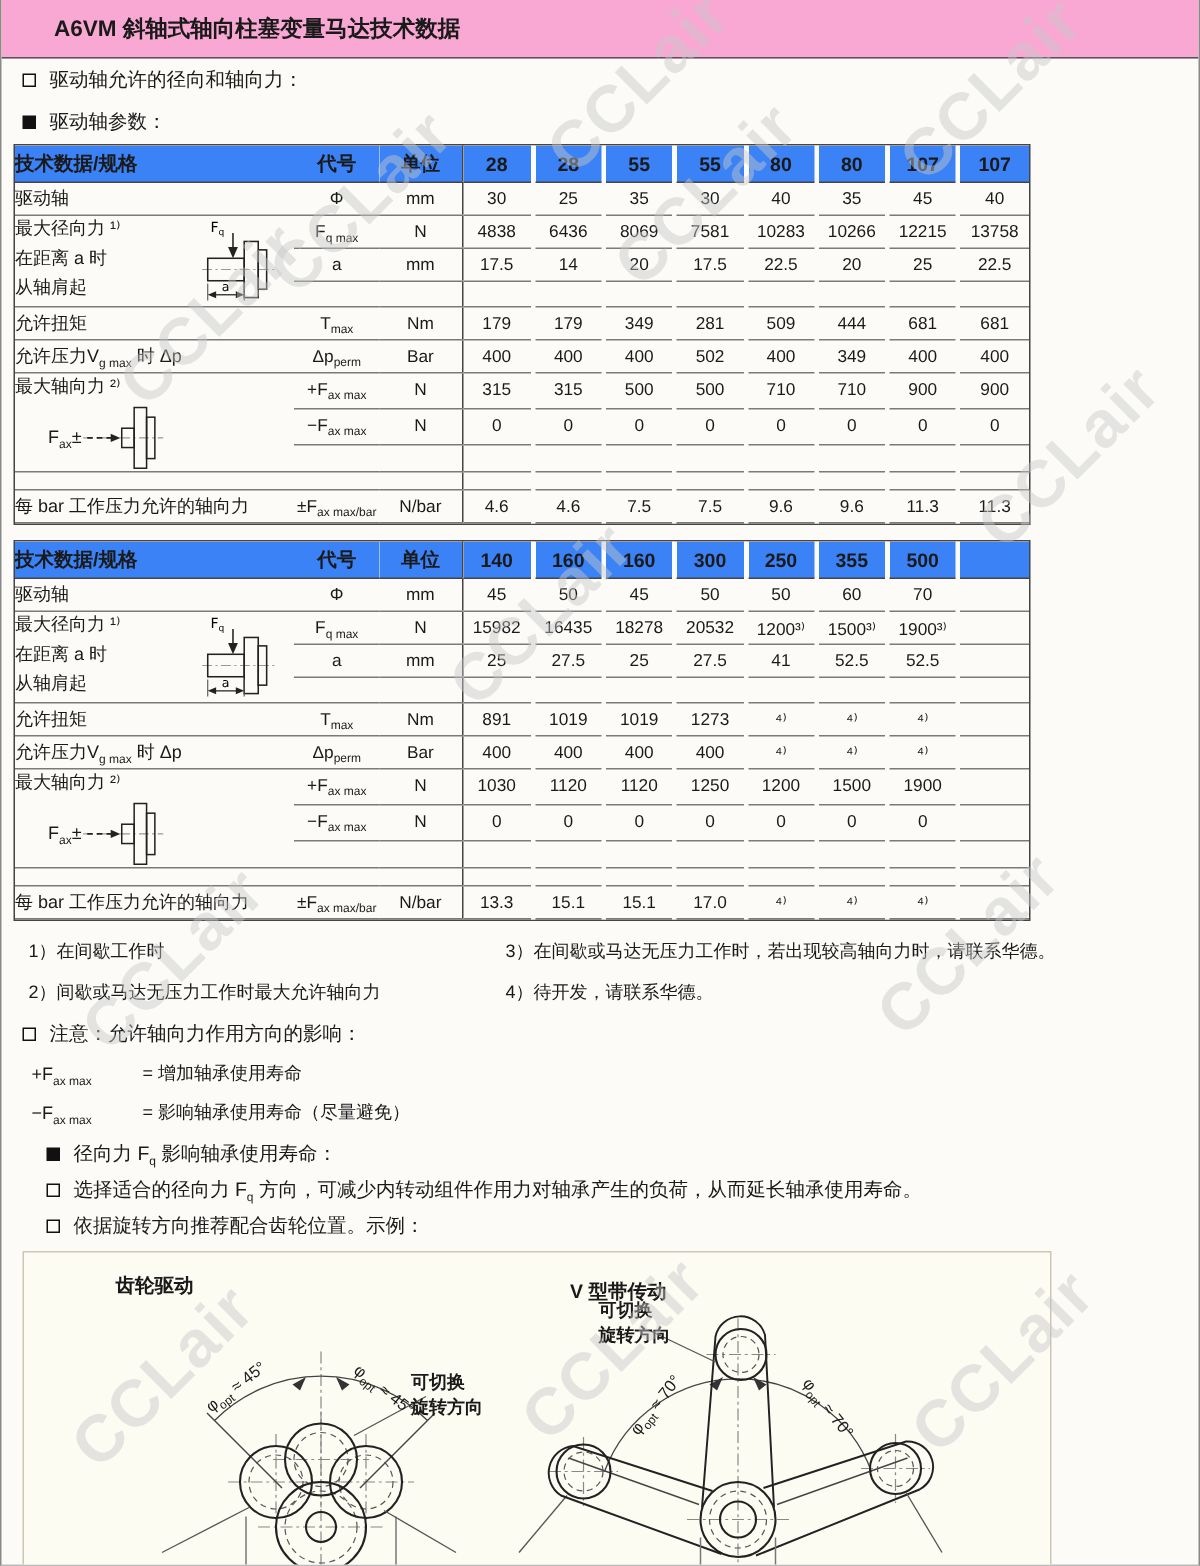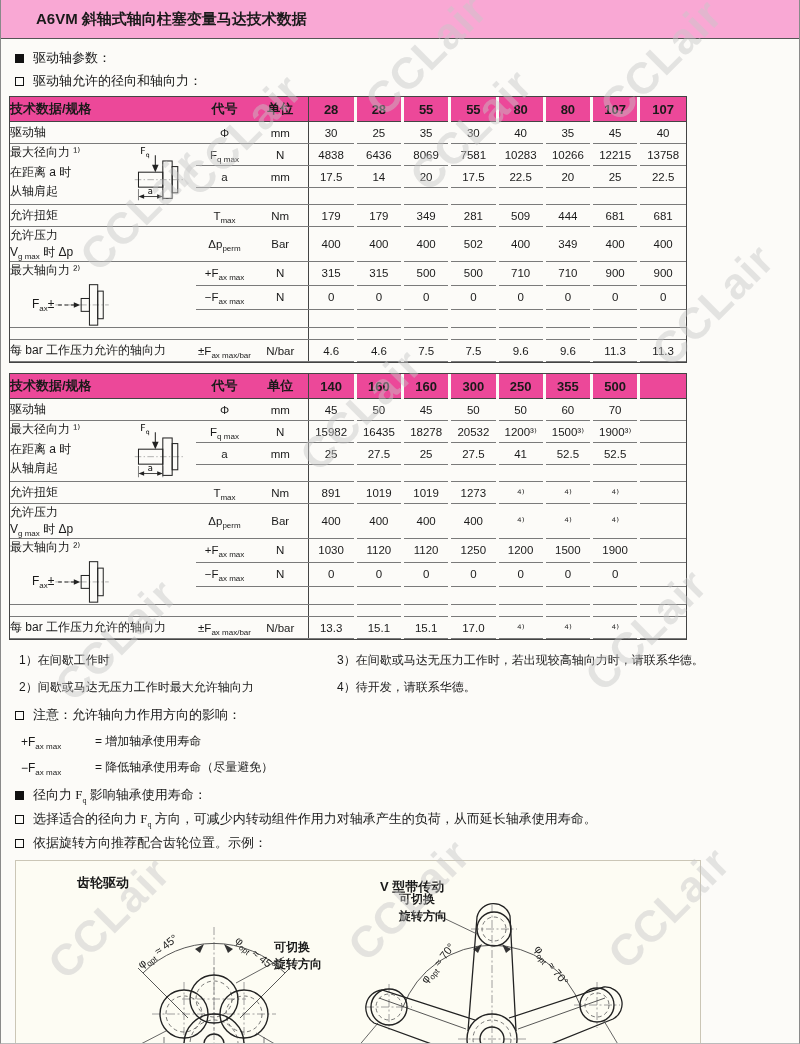--- a/index.html
+++ b/index.html
@@ -14,46 +14,46 @@
        padding:0 12px 0 35px;border-bottom:1px solid #555;font-size:15px;font-weight:700;background:#f9a8d4;}
   
   .sect{display:flex;align-items:center;margin-left:14px;font-size:13px;height:18px;}
   .b-solid,.b-open{display:inline-block;width:9px;height:9px;margin-right:9px;flex:0 0 auto;}
   .b-solid{background:#111;}
   .b-open{border:1.5px solid #111;box-sizing:border-box;background:transparent;}
   
   .twrap{margin:6px 0 0 8px;width:676px;border:1.5px solid #444;background:transparent;}
   table.spec{border-collapse:collapse;table-layout:fixed;width:100%;font-size:11.5px;}
   table.spec td{height:21px;padding:0;vertical-align:middle;border-bottom:1px solid #7a7a7a;overflow:hidden;}
-  table.spec tr.head td{background:#ec4899;font-weight:700;font-size:13px;height:24px;border-bottom:1px solid #444;}
+  table.spec tr.head td{background:#3b82f6;font-weight:700;font-size:13px;height:24px;border-bottom:1px solid #444;}
   td.lab{text-align:left;padding-left:6px;font-size:12px;}
   td.sym,td.unit{text-align:center;}
   td.val{text-align:center;border-left:3px solid #fcfbf8;}
   td.val.first{border-left:1px solid #444;}
   tr.rshort td{height:16px;}
   tr.spacer td{height:11px;}
   sub{font-size:8px;vertical-align:sub;line-height:0;}
   .gwrap{display:flex;align-items:stretch;justify-content:space-between;padding-right:8px;}
   .glines{display:flex;flex-direction:column;justify-content:space-between;height:56px;font-size:12px;}
   .icon-fq{margin-top:2px;}
   .axwrap{font-size:12px;}
   .axrow{display:flex;align-items:center;margin-top:2px;padding-left:22px;}
   .axf{font-size:12px;}
-  .pwrap{display:flex;justify-content:flex-start;padding-right:14px;flex-direction:column;}
+  .pwrap{display:flex;justify-content:flex-start;padding-right:14px;}
   svg text{font-family:"DejaVu Sans","Liberation Sans",sans-serif;}
   
   .notes{margin:12px 0 0 14px;font-size:12.5px;}
   .ngrid{display:grid;grid-template-columns:318px auto;margin:8px 0 0 4px;row-gap:10px;font-size:12px;}
   
   .caut{margin:10px 0 0 14px;font-size:12.5px;}
   .crow{display:flex;align-items:center;margin:9px 0 0 6px;font-size:12px;}
   .csym{width:74px;}
   
   .rad{margin:10px 0 0 14px;font-size:12.5px;}
-  .rad .sect{margin-left:0;margin-top:6px;font-family:Liberation Serif, serif;}
+  .rad .sect{margin-left:16px;margin-top:6px;}
   
   .dbox{position:relative;margin:8px 0 0 14px;width:686px;height:252px;border:1px solid #cbc6b6;background:#fdfcf3;box-sizing:border-box;}
   .dbox svg.draw{position:absolute;left:0;top:0;}
   .dlab{position:absolute;font-size:12px;white-space:nowrap;}
   .dtitle{font-weight:700;font-size:13px;}
   .dswitch{font-weight:700;line-height:17px;}
   .dphi{font-size:11px;}
 </style>
 </head>
 <body>
@@ -71,27 +71,27 @@
   <div class="wm" style="left:645px;top:630px">CCLair</div>
   <div class="wm" style="left:108px;top:918px">CCLair</div>
   <div class="wm" style="left:408px;top:900px">CCLair</div>
   <div class="wm" style="left:668px;top:908px">CCLair</div>
 
   <div class="hdr">
     <div>A6VM 斜轴式轴向柱塞变量马达</div>
     <div>技术数据</div>
   </div>
 
+  <div class="sect" style="margin-top:5px">
+    <span class="b-open"></span>
+    <span>驱动轴允许的径向和轴向力：</span>
+  </div>
   <div class="sect" style="margin-top:10px">
     <span class="b-solid"></span>
     <span>驱动轴参数：</span>
-  </div>
-  <div class="sect" style="margin-top:5px">
-    <span class="b-open"></span>
-    <span>驱动轴允许的径向和轴向力：</span>
   </div>
 
   <div class="twrap">
     <table class="spec">
       <colgroup>
           <col style="width:186px">
           <col style="width:57px">
           <col style="width:55px">
         </colgroup>
       <tbody>
@@ -514,21 +514,21 @@
     <div class="sect" style="margin-left:0">
       <span class="b-open"></span>
       <span>注意：允许轴向力作用方向的影响：</span>
     </div>
     <div class="crow">
       <span class="csym"><span>+</span><span>F</span><sub>ax max</sub></span>
       <span>=  增加轴承使用寿命</span>
     </div>
     <div class="crow">
       <span class="csym"><span>−</span><span>F</span><sub>ax max</sub></span>
-      <span>=  降低轴承使用寿命（尽量避免）</span>
+      <span>=  影响轴承使用寿命（尽量避免）</span>
     </div>
   </div>
 
   <div class="rad">
     <div class="sect">
       <span class="b-solid"></span>
       <span><span>径向力 F</span><sub>q</sub><span> 影响轴承使用寿命：</span></span>
     </div>
     <div class="sect">
       <span class="b-open"></span>

